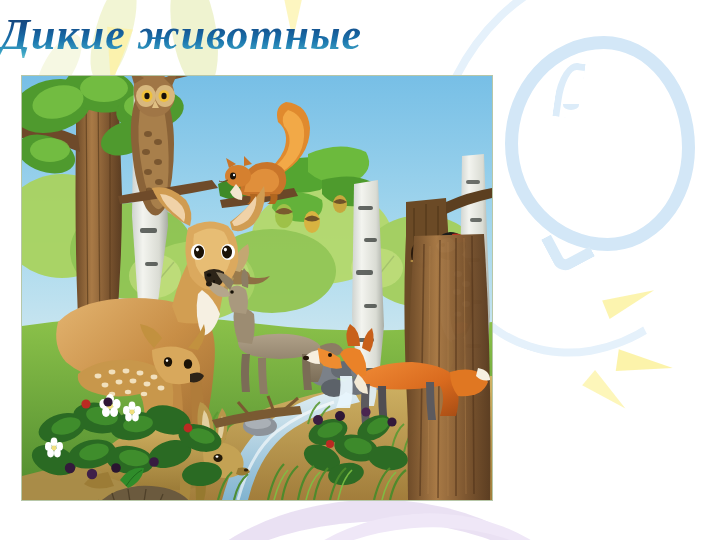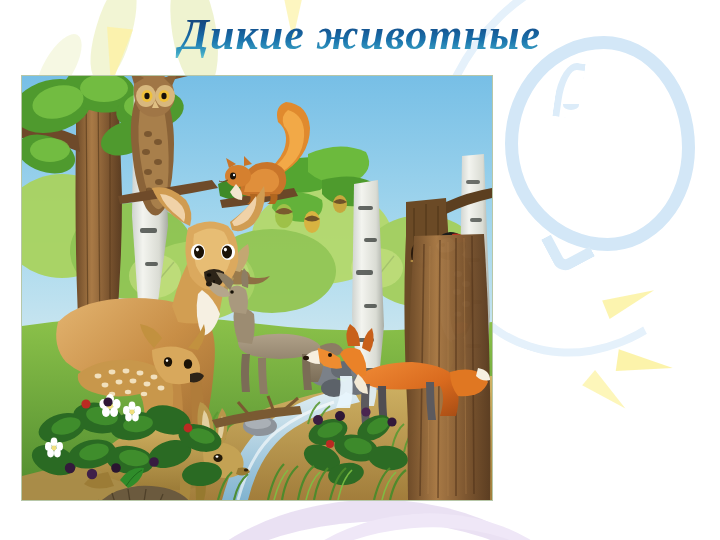--- a/index.html
+++ b/index.html
@@ -189,21 +189,20 @@
     box-sizing: border-box;
     transform: rotate(-5deg);
   }
 
   
   #title {
     position: absolute;
     left: 0;
     top: 12px;
     width: 720px;
-    text-align: center;
     font-family: "Liberation Serif", serif;
     font-style: italic;
     font-weight: bold;
     font-size: 44px;
     letter-spacing: 1px;
     line-height: 1.05;
     background: linear-gradient(to bottom, #173d6e 0%, #14528f 34%, #1b74ad 62%, #3ba3c4 88%, #63c0cf 100%);
     -webkit-background-clip: text;
     background-clip: text;
     color: transparent;

